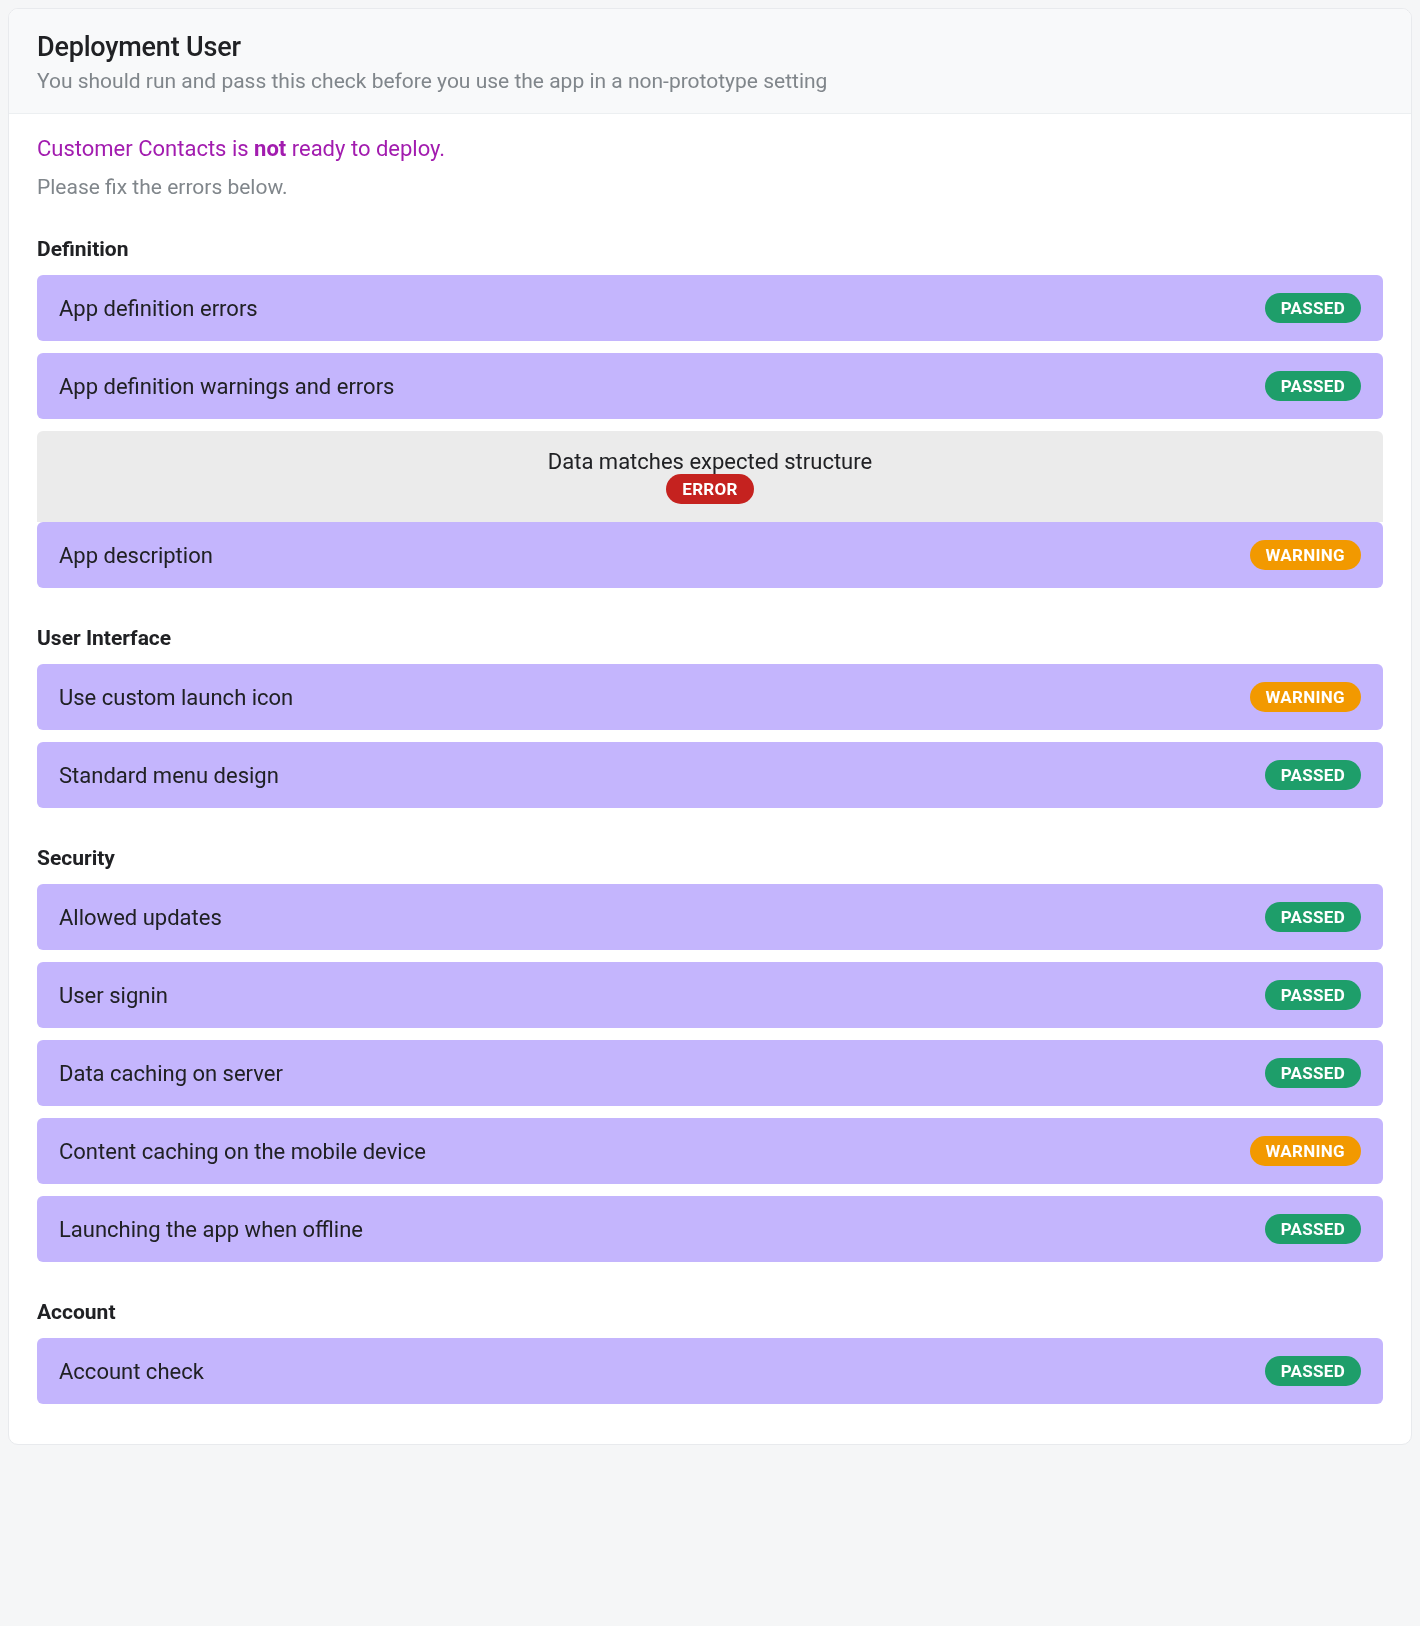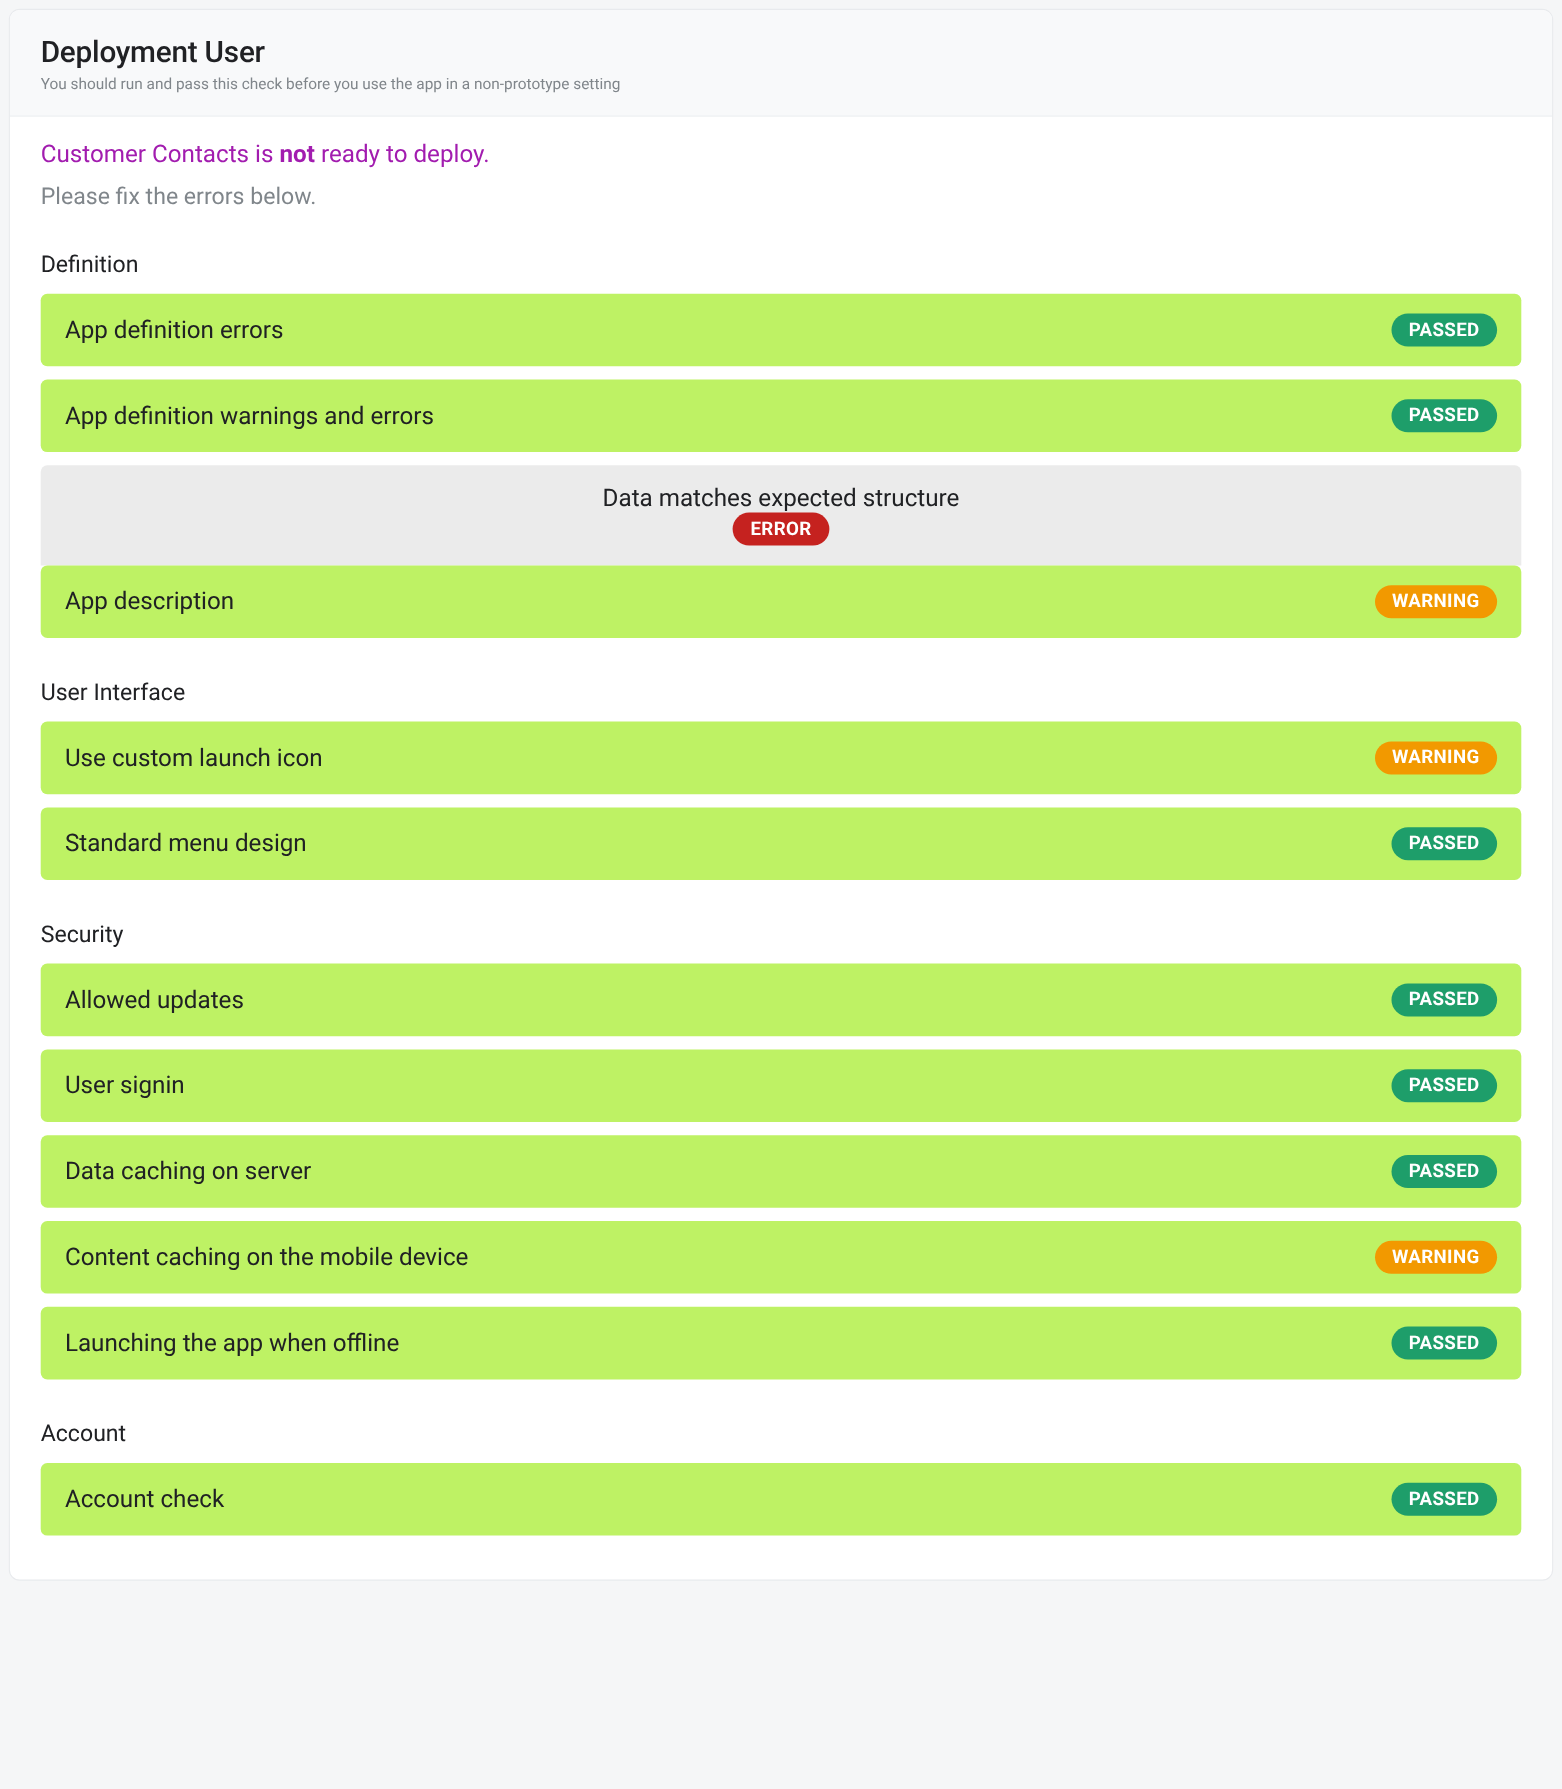--- a/index.html
+++ b/index.html
@@ -23,52 +23,52 @@
     padding: 22px 28px 20px 28px;
     border-bottom: 1px solid #eceff1;
   }
   .card-header h1 {
     font-size: 27px;
     font-weight: 500;
     color: #202124;
     letter-spacing: -0.2px;
   }
   .card-header p {
-    font-size: 14px;
+    font-size: 21px;
     color: #80868b;
     margin-top: 6px;
     font-weight: 400;
   }
   .card-body {
     padding: 22px 28px 28px 28px;
   }
   .status-line {
     font-size: 22px;
     color: #a21caf;
     font-weight: 400;
   }
   .status-line b { font-weight: 700; }
   .status-sub {
     font-size: 21px;
     color: #80868b;
     margin-top: 14px;
   }
   .section-title {
     font-size: 21px;
-    font-weight: 400;
+    font-weight: 700;
     color: #202124;
     margin-top: 38px;
     margin-bottom: 14px;
   }
   .section-title.first { margin-top: 38px; }
   .check-row {
     display: flex;
     align-items: center;
     justify-content: space-between;
-    background: #bef264;
+    background: #c4b5fd;
     border-radius: 6px;
     padding: 18px 22px;
     margin-bottom: 12px;
   }
   .check-row.eb { background: #ebebeb; flex-direction: column; }
   .check-label {
     font-size: 22px;
     color: #202124;
     font-weight: 400;
   }

